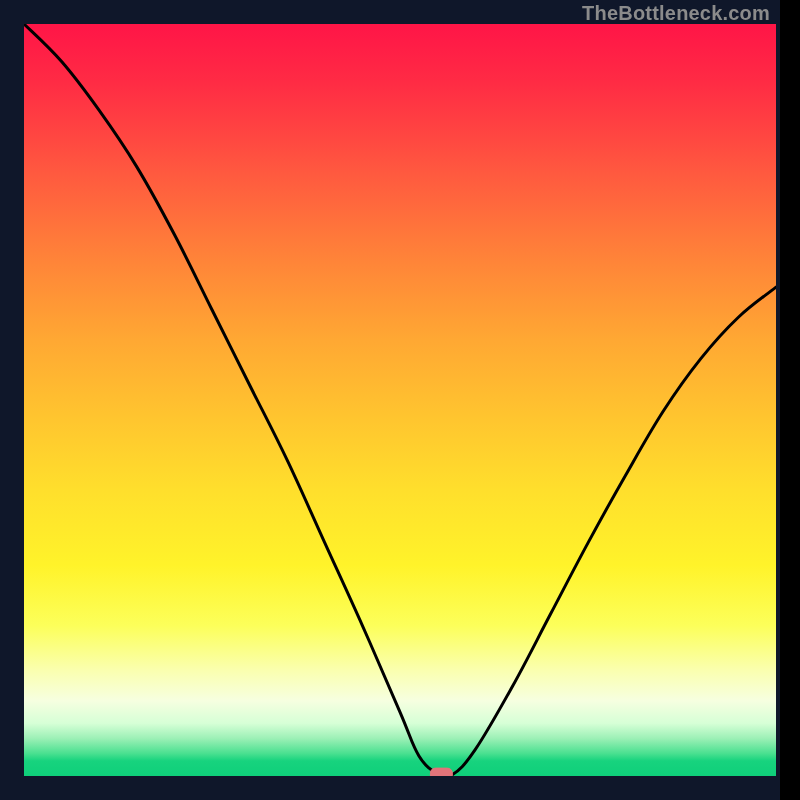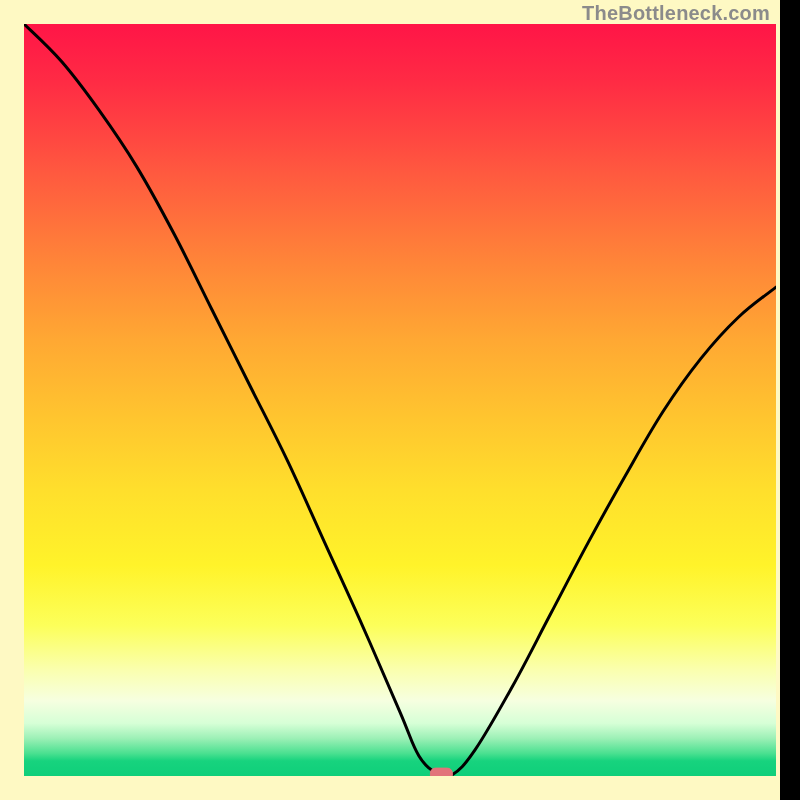--- a/index.html
+++ b/index.html
@@ -7,21 +7,21 @@
     padding: 0;
     width: 800px;
     height: 800px;
     background: #000;
     overflow: hidden;
   }
   .chart-container {
     position: relative;
     width: 780px;
     height: 800px;
-    background: #fef9c3;
+    background: #0f172a;
   }
   .plot-area {
     position: absolute;
     left: 24px;
     top: 24px;
     width: 752px;
     height: 752px;
     overflow: hidden;
   }
   .gradient-bg {

